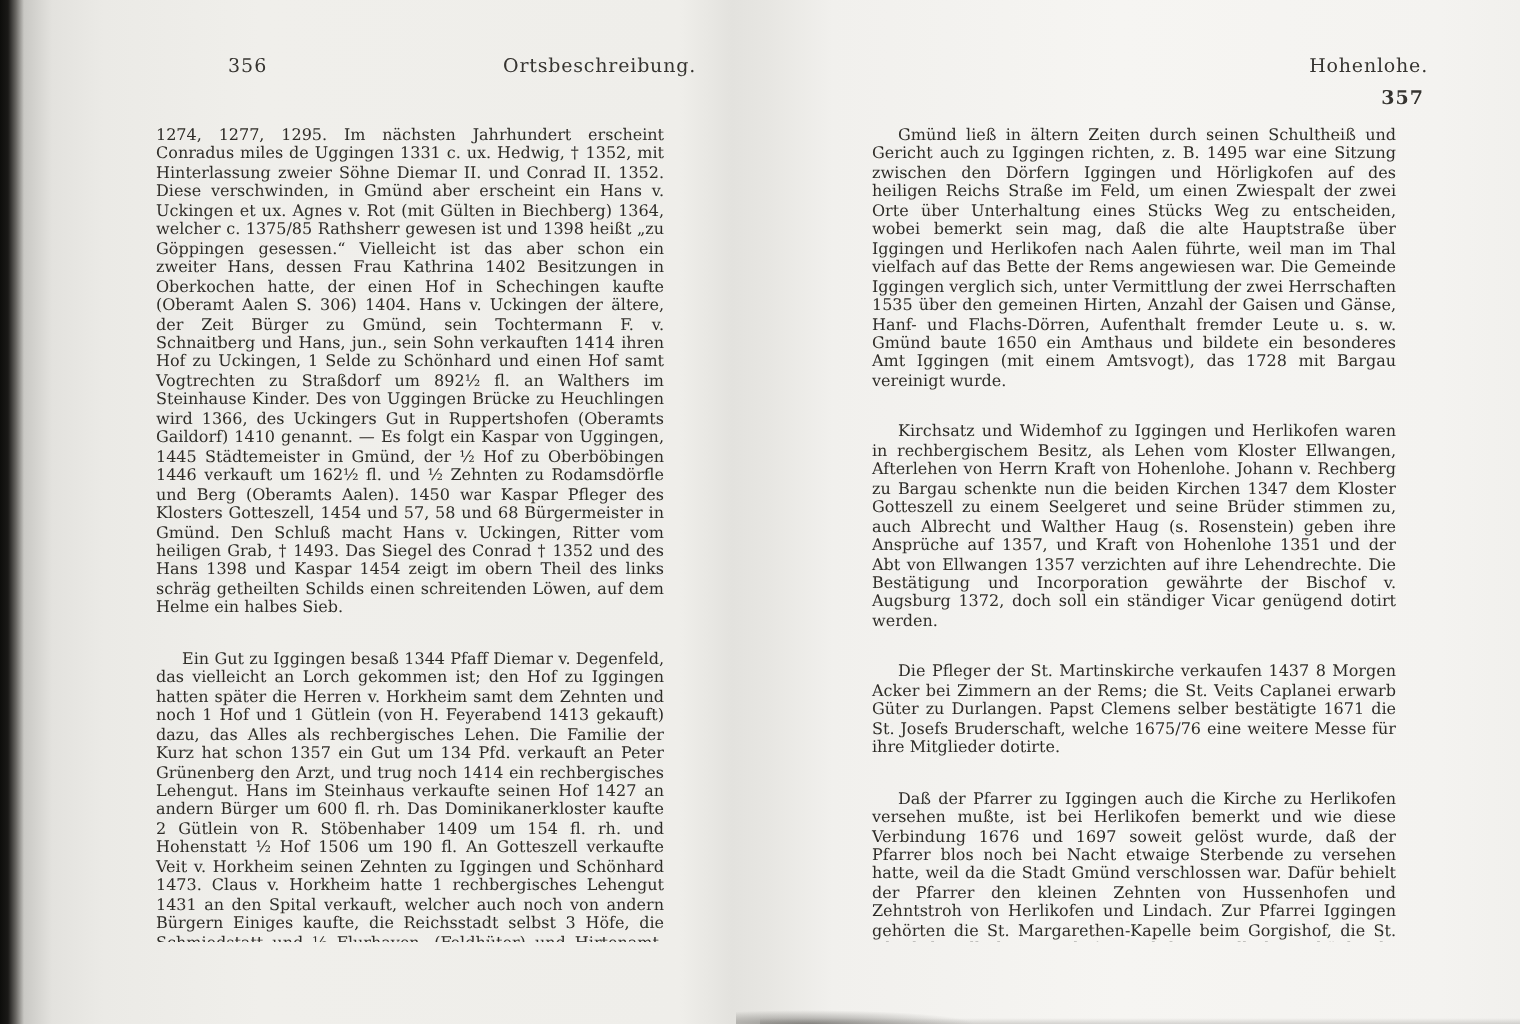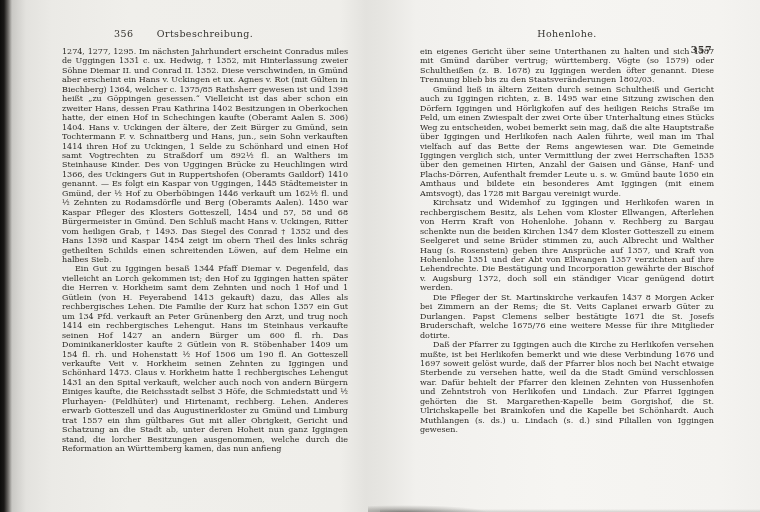--- a/index.html
+++ b/index.html
@@ -41,35 +41,35 @@
     position: relative;
     height: 12px;
     font-size: 9.5px;
     color: #363430;
     margin-bottom: 7px;
   }
   .page-number-left { position: absolute; left: 6px; top: 0; letter-spacing: 0.5px; margin-left: 46px; }
   .page-number-right { position: absolute; right: 2px; top: 16px; letter-spacing: 0.5px; font-weight: bold; }
   .running-title {
     position: absolute; left: 0; right: 0; top: 0;
-    text-align: center;
+    text-align: right;
     letter-spacing: 0.4px;
   }
   .page-body {
     overflow: hidden;
     text-align: justify;
     font-size: 8px;
     line-height: 9.45px;
     color: #2e2c27;
   }
   .page-left  { left: 62px;  top: 28px; width: 286px; }
   .page-left .page-body  { height: 424px; }
   .page-right { left: 420px; top: 28px; width: 294px; }
   .page-right .page-body { height: 424px; }
-  .para { margin: 0; }
+  .para { margin: 16px; }
   .para.ind { text-indent: 13px; }
 </style>
 </head>
 <body>
 
 <div class="scan-surface"></div>
 
 <div class="page page-left">
   <div class="page-header">
     <span class="page-number-left">356</span>
@@ -80,21 +80,20 @@
     <p class="para ind">Ein Gut zu Iggingen besaß 1344 Pfaff Diemar v. Degenfeld, das vielleicht an Lorch gekommen ist; den Hof zu Iggingen hatten später die Herren v. Horkheim samt dem Zehnten und noch 1 Hof und 1 Gütlein (von H. Feyerabend 1413 gekauft) dazu, das Alles als rechbergisches Lehen. Die Familie der Kurz hat schon 1357 ein Gut um 134 Pfd. verkauft an Peter Grünenberg den Arzt, und trug noch 1414 ein rechbergisches Lehengut. Hans im Steinhaus verkaufte seinen Hof 1427 an andern Bürger um 600 fl. rh. Das Dominikanerkloster kaufte 2 Gütlein von R. Stöbenhaber 1409 um 154 fl. rh. und Hohenstatt ½ Hof 1506 um 190 fl. An Gotteszell verkaufte Veit v. Horkheim seinen Zehnten zu Iggingen und Schönhard 1473. Claus v. Horkheim hatte 1 rechbergisches Lehengut 1431 an den Spital verkauft, welcher auch noch von andern Bürgern Einiges kaufte, die Reichsstadt selbst 3 Höfe, die Schmiedstatt und ½ Flurhayen- (Feldhüter) und Hirtenamt, rechberg. Lehen. Anderes erwarb Gotteszell und das Augustinerkloster zu Gmünd und Limburg trat 1557 ein ihm gültbares Gut mit aller Obrigkeit, Gericht und Schatzung an die Stadt ab, unter deren Hoheit nun ganz Iggingen stand, die lorcher Besitzungen ausgenommen, welche durch die Reformation an Württemberg kamen, das nun anfieng</p>
   </div>
 </div>
 
 <div class="page page-right">
   <div class="page-header">
     <span class="running-title">Hohenlohe.</span>
     <span class="page-number-right">357</span>
   </div>
   <div class="page-body">
-    <p class="para">ein eigenes Gericht über seine Unterthanen zu halten und sich 1587 mit Gmünd darüber vertrug; württemberg. Vögte (so 1579) oder Schultheißen (z. B. 1678) zu Iggingen werden öfter genannt. Diese Trennung blieb bis zu den Staatsveränderungen 1802/03.</p>
     <p class="para ind">Gmünd ließ in ältern Zeiten durch seinen Schultheiß und Gericht auch zu Iggingen richten, z. B. 1495 war eine Sitzung zwischen den Dörfern Iggingen und Hörligkofen auf des heiligen Reichs Straße im Feld, um einen Zwiespalt der zwei Orte über Unterhaltung eines Stücks Weg zu entscheiden, wobei bemerkt sein mag, daß die alte Hauptstraße über Iggingen und Herlikofen nach Aalen führte, weil man im Thal vielfach auf das Bette der Rems angewiesen war. Die Gemeinde Iggingen verglich sich, unter Vermittlung der zwei Herrschaften 1535 über den gemeinen Hirten, Anzahl der Gaisen und Gänse, Hanf- und Flachs-Dörren, Aufenthalt fremder Leute u. s. w. Gmünd baute 1650 ein Amthaus und bildete ein besonderes Amt Iggingen (mit einem Amtsvogt), das 1728 mit Bargau vereinigt wurde.</p>
     <p class="para ind">Kirchsatz und Widemhof zu Iggingen und Herlikofen waren in rechbergischem Besitz, als Lehen vom Kloster Ellwangen, Afterlehen von Herrn Kraft von Hohenlohe. Johann v. Rechberg zu Bargau schenkte nun die beiden Kirchen 1347 dem Kloster Gotteszell zu einem Seelgeret und seine Brüder stimmen zu, auch Albrecht und Walther Haug (s. Rosenstein) geben ihre Ansprüche auf 1357, und Kraft von Hohenlohe 1351 und der Abt von Ellwangen 1357 verzichten auf ihre Lehendrechte. Die Bestätigung und Incorporation gewährte der Bischof v. Augsburg 1372, doch soll ein ständiger Vicar genügend dotirt werden.</p>
     <p class="para ind">Die Pfleger der St. Martinskirche verkaufen 1437 8 Morgen Acker bei Zimmern an der Rems; die St. Veits Caplanei erwarb Güter zu Durlangen. Papst Clemens selber bestätigte 1671 die St. Josefs Bruderschaft, welche 1675/76 eine weitere Messe für ihre Mitglieder dotirte.</p>
     <p class="para ind">Daß der Pfarrer zu Iggingen auch die Kirche zu Herlikofen versehen mußte, ist bei Herlikofen bemerkt und wie diese Verbindung 1676 und 1697 soweit gelöst wurde, daß der Pfarrer blos noch bei Nacht etwaige Sterbende zu versehen hatte, weil da die Stadt Gmünd verschlossen war. Dafür behielt der Pfarrer den kleinen Zehnten von Hussenhofen und Zehntstroh von Herlikofen und Lindach. Zur Pfarrei Iggingen gehörten die St. Margarethen-Kapelle beim Gorgishof, die St. Ulrichskapelle bei Brainkofen und die Kapelle bei Schönhardt. Auch Muthlangen (s. ds.) u. Lindach (s. d.) sind Filiallen von Iggingen gewesen.</p>
   </div>
 </div>
 
 <div class="gutter-bottom-shadow"></div>
 <div class="bottom-edge"></div>
 

